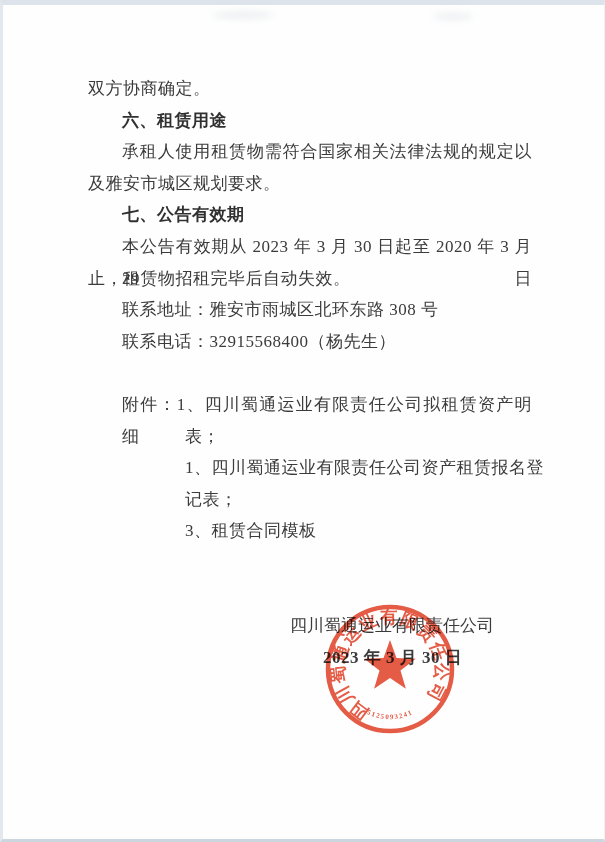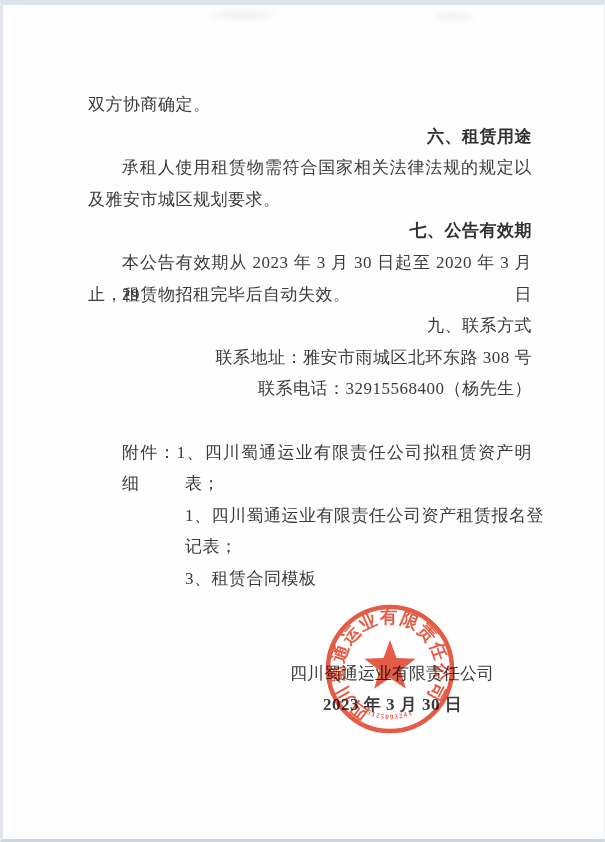--- a/index.html
+++ b/index.html
@@ -23,32 +23,32 @@
     position: absolute;
     background: #eef0f2;
     border-radius: 50%;
     filter: blur(3px);
   }
   .smudge.s1 { left: 210px; top: 6px; width: 60px; height: 8px; }
   .smudge.s2 { left: 430px; top: 8px; width: 40px; height: 7px; }
   .content {
     position: absolute;
     left: 85px;
-    top: 84px;
+    top: 68px;
     width: 444px;
     font-size: 17px;
     color: #3b3b3b;
     letter-spacing: 0.5px;
   }
   .ln {
     height: 31.6px;
     line-height: 31.6px;
     white-space: pre;
   }
-  .indent { padding-left: 34px; text-align: right; }
+  .indent { padding-left: 34px; }
   .bold { font-weight: bold; color: #303030; }
   .justify {
     padding-left: 34px;
     white-space: normal;
     text-align: justify;
     text-align-last: justify;
   }
   .att-first {
     padding-left: 34px;
     white-space: normal;
@@ -81,21 +81,20 @@
   <div class="smudge s2"></div>
 
   <div class="content">
     <div class="ln">双方协商确定。</div>
     <div class="ln indent bold">六、租赁用途</div>
     <div class="ln justify">承租人使用租赁物需符合国家相关法律法规的规定以</div>
     <div class="ln">及雅安市城区规划要求。</div>
     <div class="ln indent bold">七、公告有效期</div>
     <div class="ln justify">本公告有效期从 2023 年 3 月 30 日起至 2020 年 3 月 29 日</div>
     <div class="ln">止，租赁物招租完毕后自动失效。</div>
-    <div class="ln indent">九、联系方式</div>
     <div class="ln indent">联系地址：雅安市雨城区北环东路 308 号</div>
     <div class="ln indent">联系电话：32915568400（杨先生）</div>
 
     <div class="ln"></div>
 
     <div class="ln att-first"><span>附件：</span><span>1、四川蜀通运业有限责任公司拟租赁资产明细</span></div>
     <div class="ln att-cont">表；</div>
     <div class="ln att-cont">1、四川蜀通运业有限责任公司资产租赁报名登</div>
     <div class="ln att-cont">记表；</div>
     <div class="ln att-cont">3、租赁合同模板</div>

